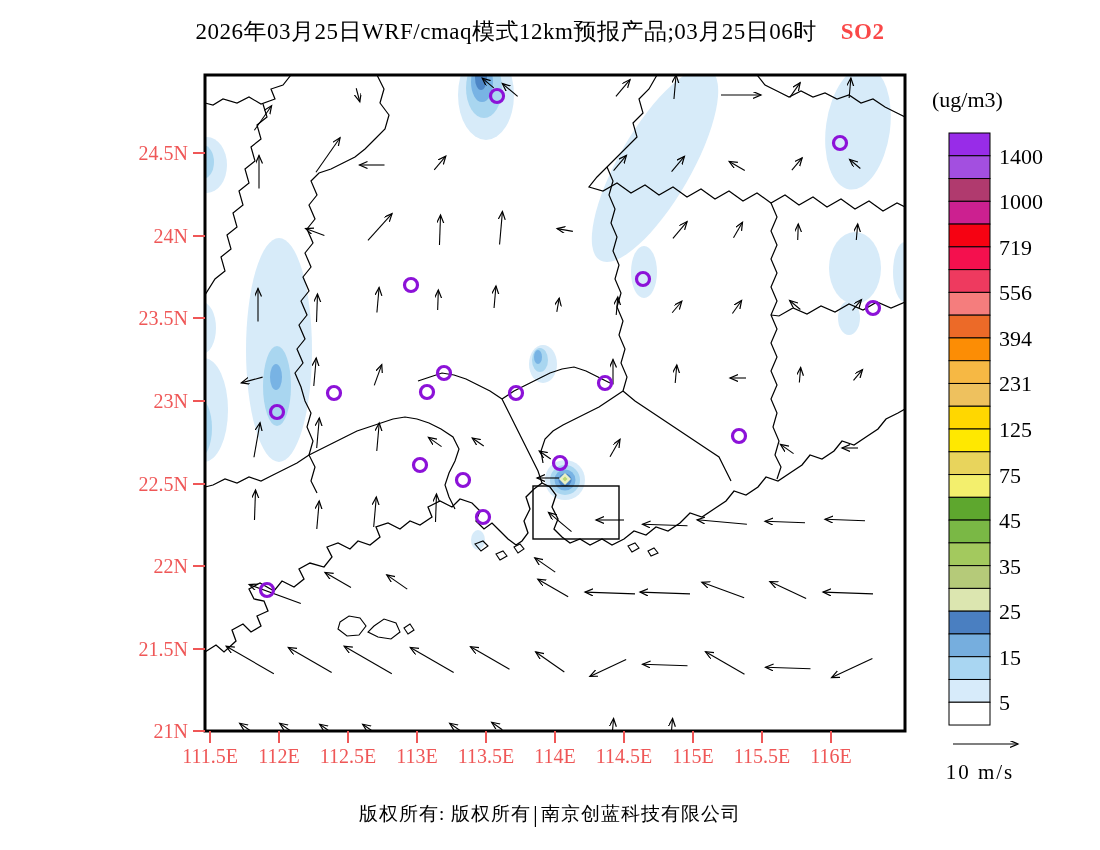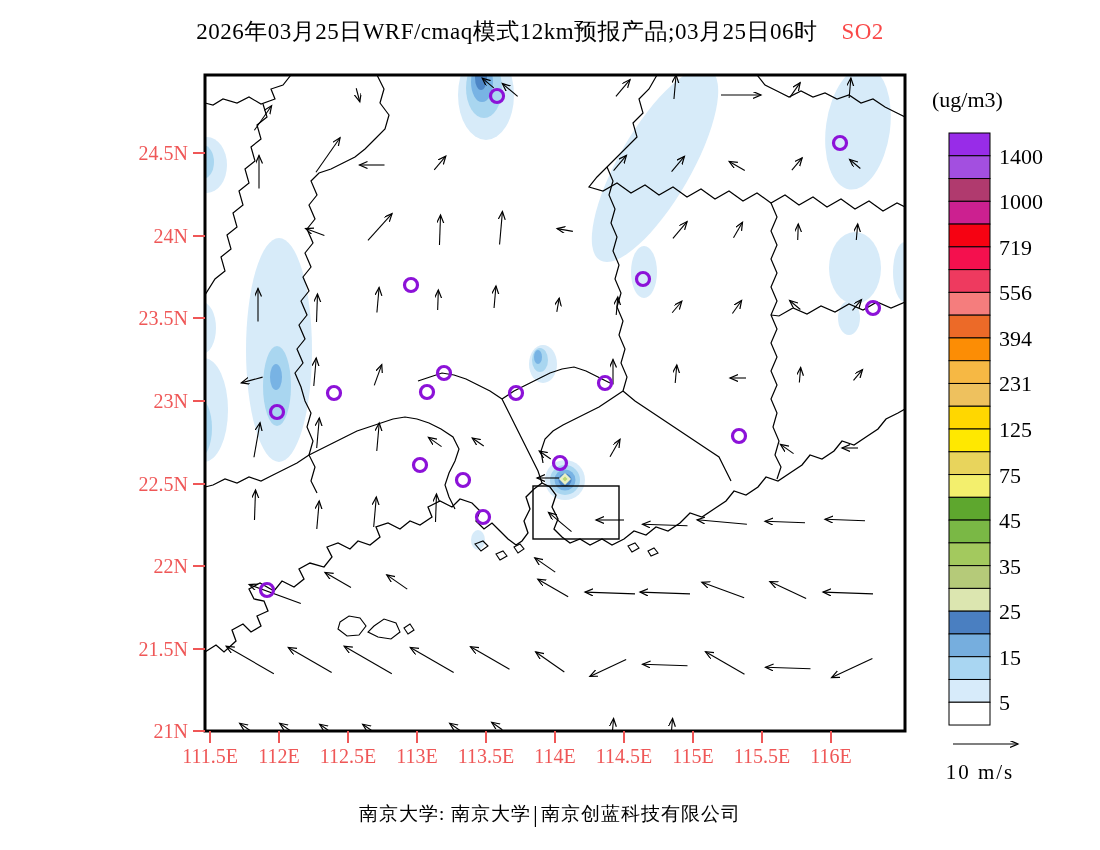--- a/index.html
+++ b/index.html
@@ -1,20 +1,20 @@
 <!DOCTYPE html>
 <html><head>
 <meta charset="utf-8">
 <style>
   html,body{margin:0;padding:0;background:#ffffff;}
   .page{position:relative;width:1100px;height:850px;background:#fff;overflow:hidden;
         font-family:"Liberation Serif","DejaVu Serif",serif;}
   .title{position:absolute;top:16px;left:0;width:1080px;text-align:center;
          font-size:23px;color:#000;letter-spacing:.5px;white-space:nowrap;}
-  .title .species{margin-left:24px;font-weight:normal;}
+  .title .species{margin-left:24px;font-weight:bold;}
   .footer{position:absolute;top:801px;left:0;width:1100px;text-align:center;
           font-size:19px;color:#000;letter-spacing:1px;}
   .footer .bar{font-size:24px;vertical-align:-2px;padding:0 2px;}
   svg text{font-family:"Liberation Serif","DejaVu Serif",serif;}
 </style>
 </head>
 <body>
 
 <div class="page">
   <div class="title">
@@ -284,15 +284,15 @@
         <text x="999" y="664.71" font-size="22" fill="#000">15</text>
         <text x="999" y="710.25" font-size="22" fill="#000">5</text>
       </g>
       <g>
         <line x1="953" y1="744" x2="1018" y2="744" stroke="#000" stroke-width="1.2" marker-end="url(#ah)"></line>
         <text x="980" y="779" text-anchor="middle" font-size="21" fill="#000" letter-spacing="2">10 m/s</text>
       </g>
     </svg>
 
   <div class="footer">
-    <span>南京大学: 南京大学</span><span class="bar">|</span><span>南京创蓝科技有限公司</span>
+    <span>版权所有: 版权所有</span><span class="bar">|</span><span>南京创蓝科技有限公司</span>
   </div>
 </div>
 
 </body></html>

